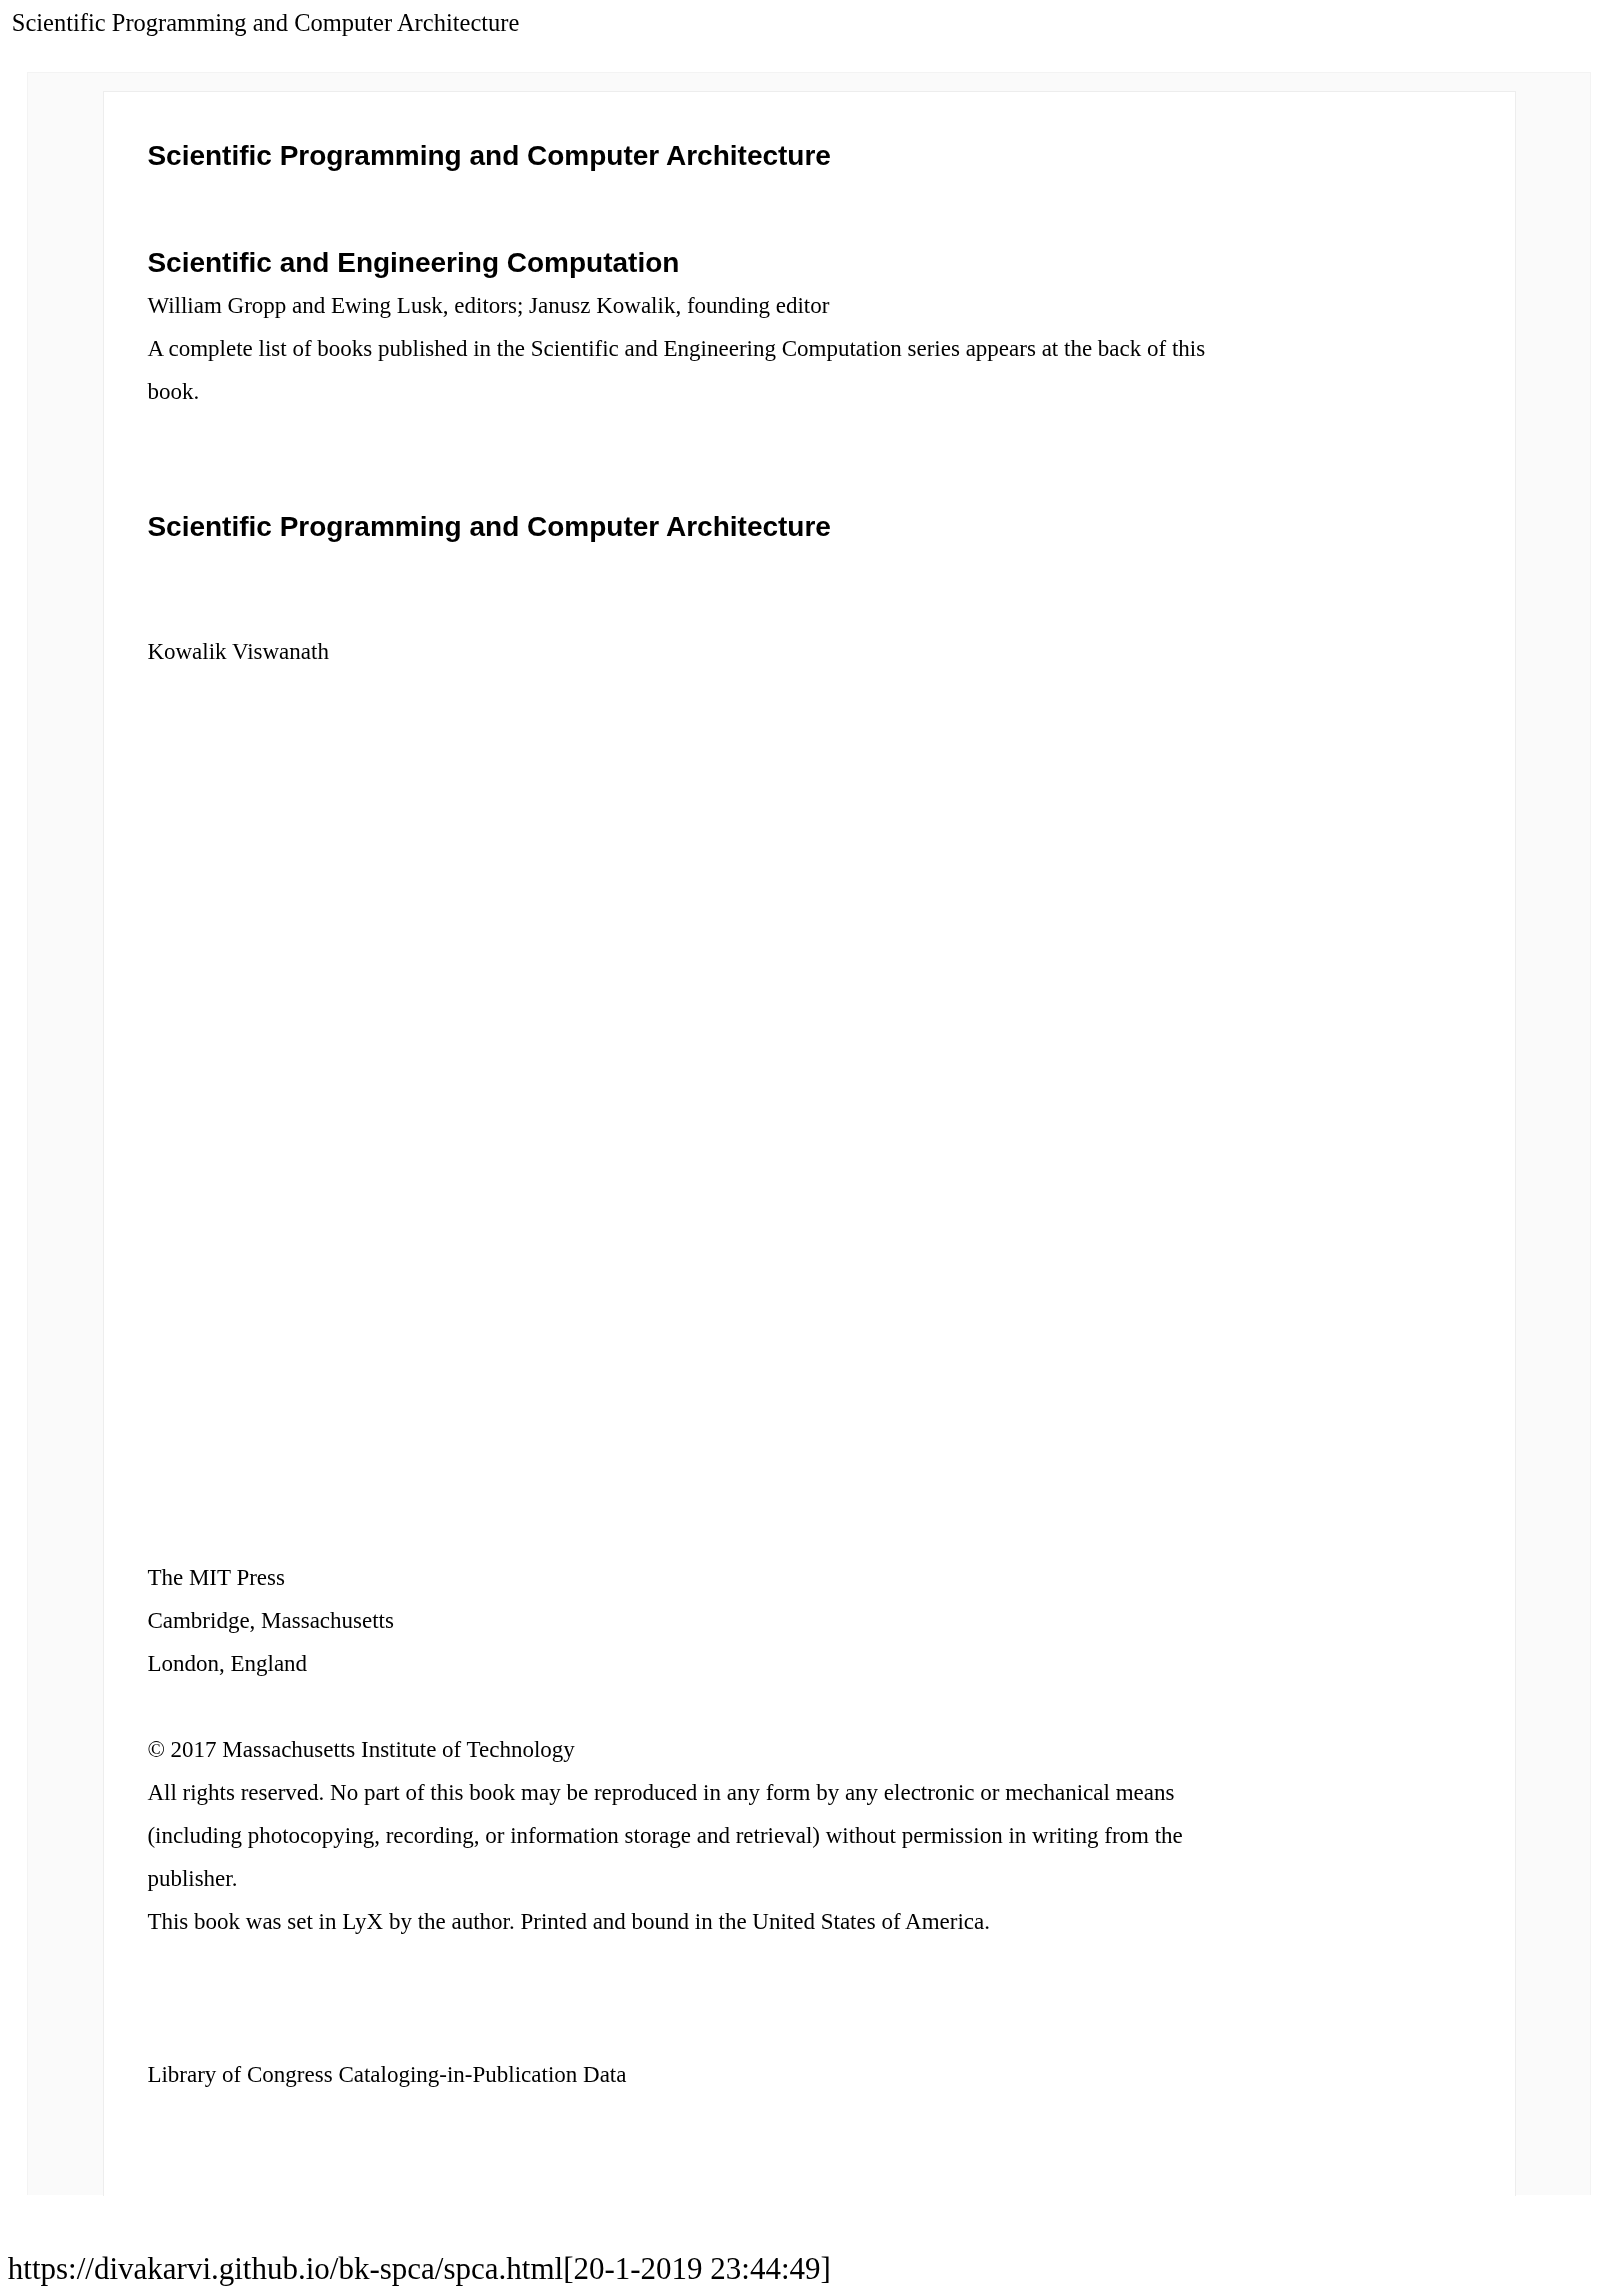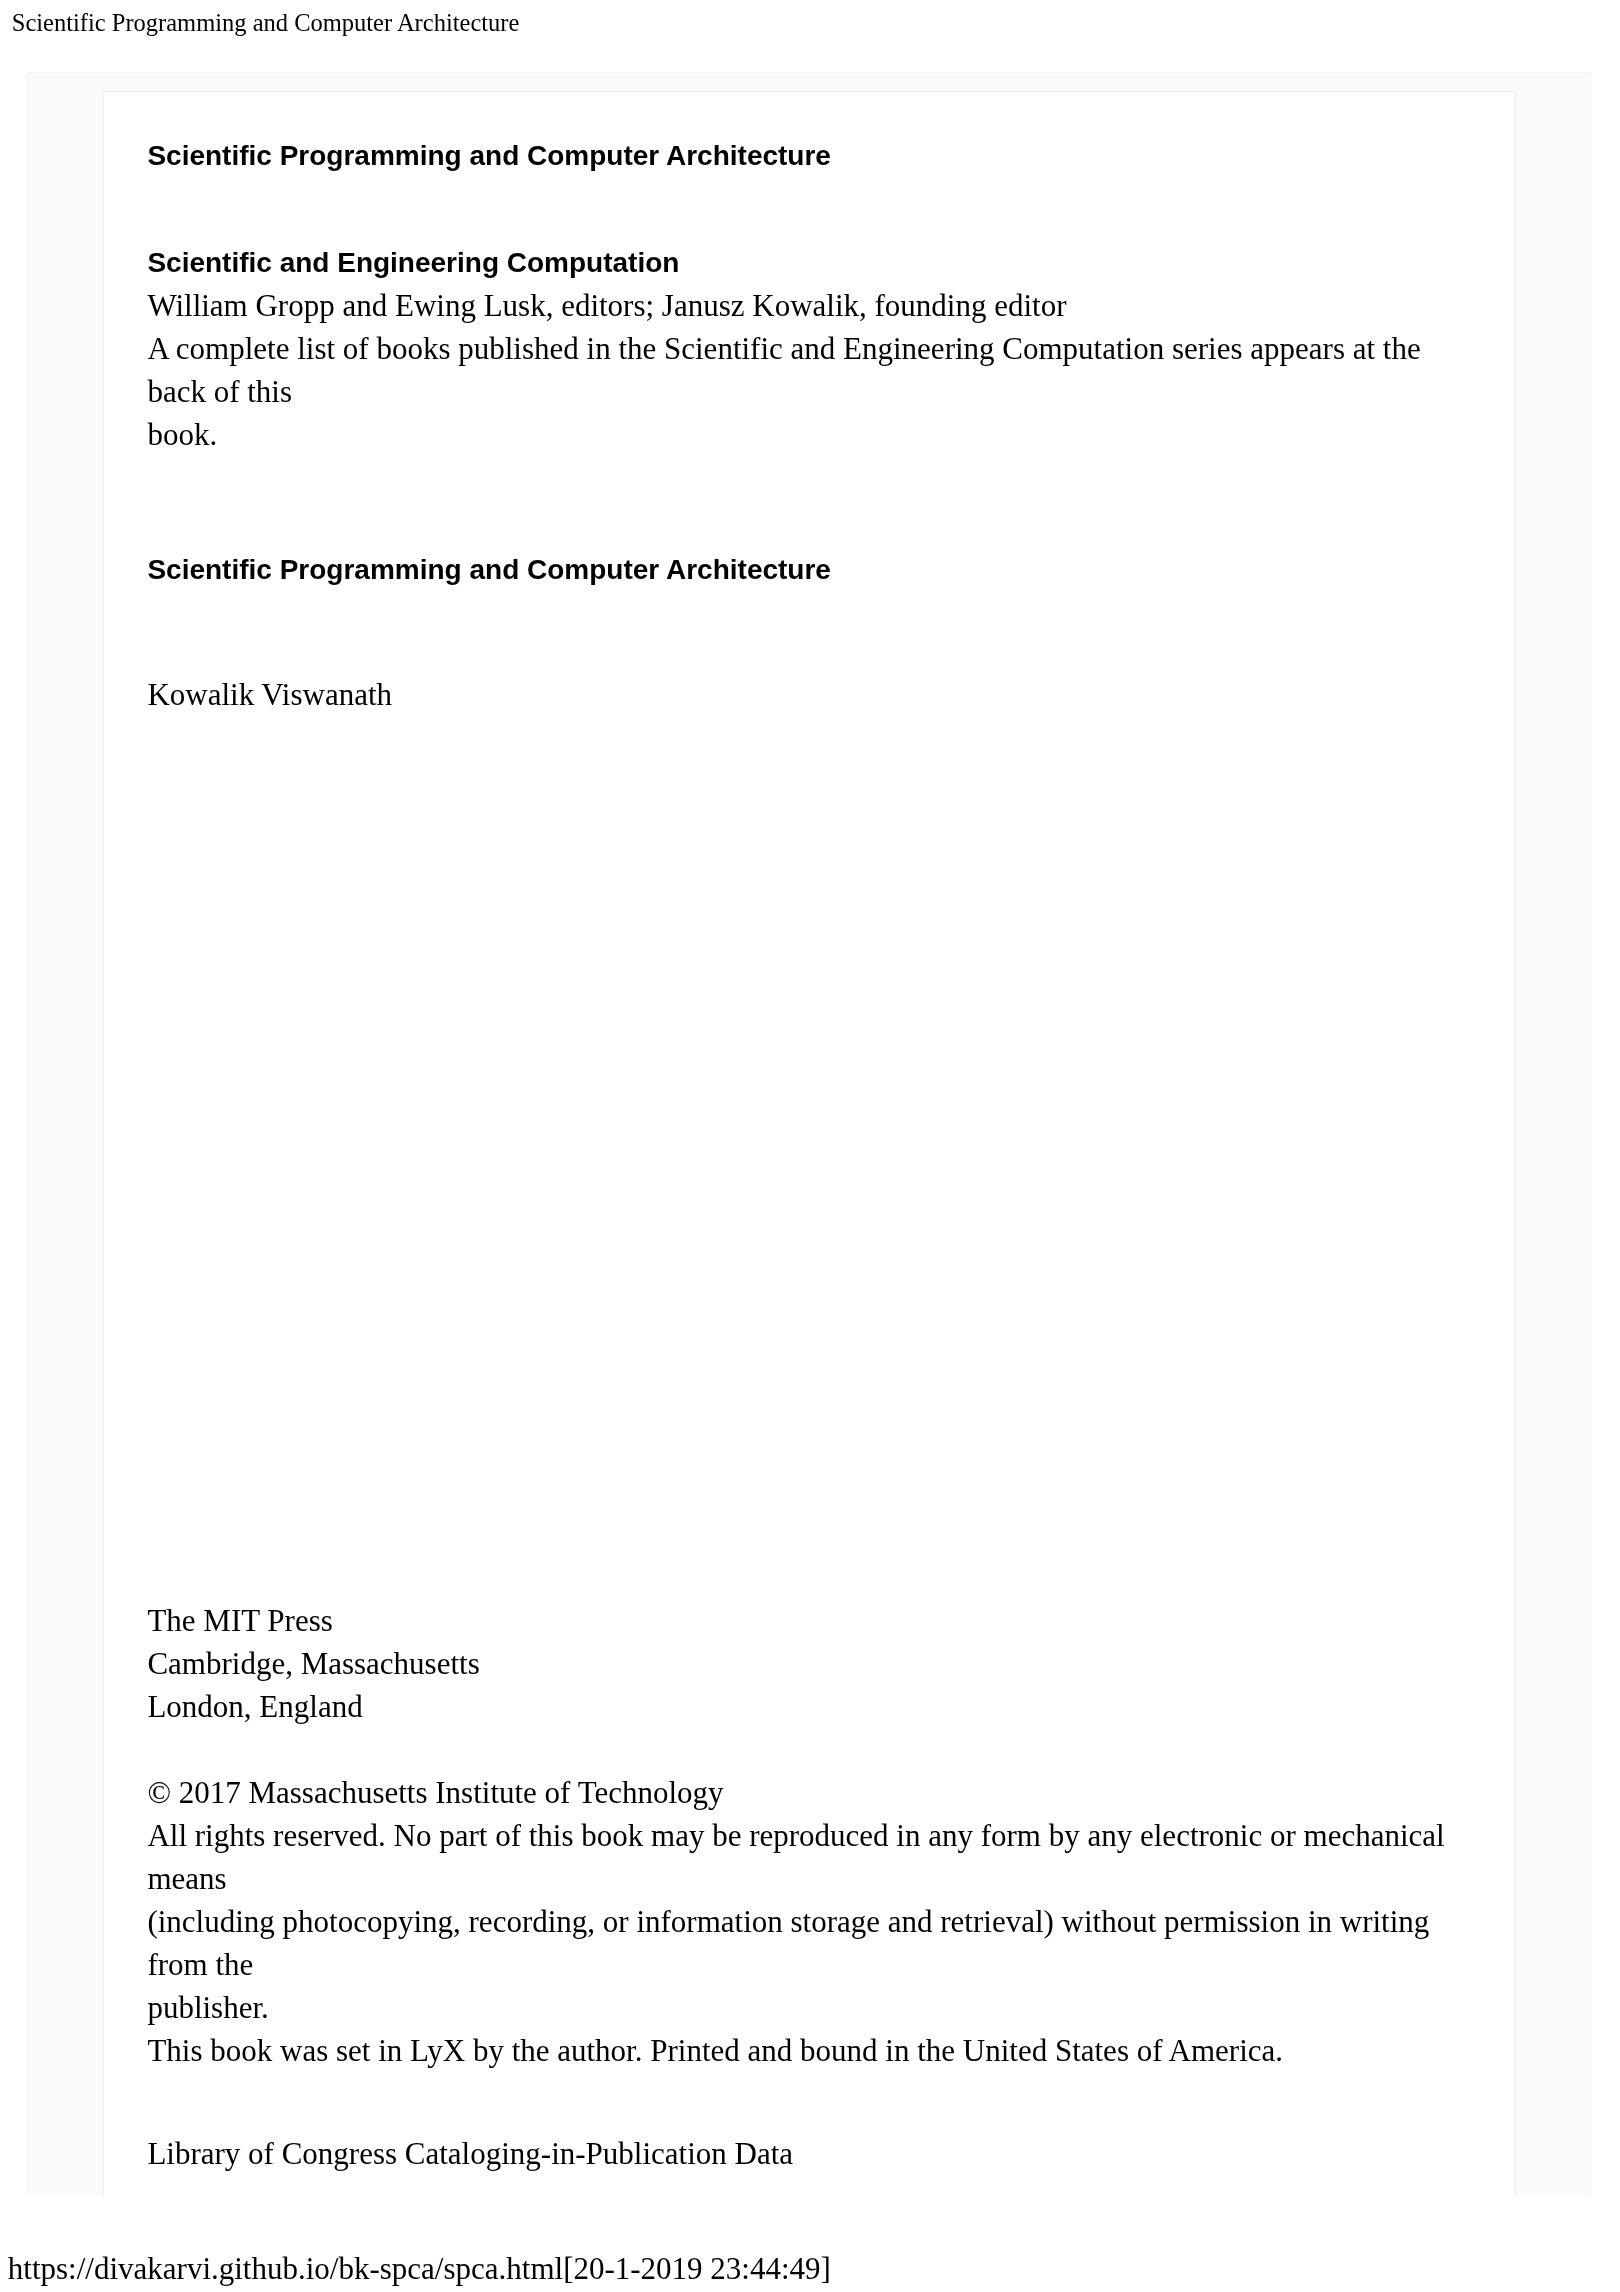--- a/index.html
+++ b/index.html
@@ -52,35 +52,35 @@
 
   h1, h2 {
     font-family: "Liberation Sans", sans-serif;
     font-weight: bold;
     font-size: 28px;
     line-height: 43px;
     color: #000;
   }
 
   p {
-    font-size: 31px;
+    font-size: 23px;
     line-height: 43px;
     white-space: pre-line; 
     color: #000;
   }
 
   .book-title-heading   { margin-top: 42px; }
   .series-heading       { margin-top: 64px; }
   .series-editors       { margin-top: 0; }
   .series-note          { margin-top: 0; }
   .titlepage-heading    { margin-top: 92px; }
   .author-line          { margin-top: 82px; }
   .publisher-block      { margin-top: 883px; font-family: Liberation Serif, serif; }
   .copyright-block      { margin-top: 43px; }
-  .loc-line             { margin-top: 60px; }
+  .loc-line             { margin-top: 110px; }
 
   .print-footer {
     position: absolute;
     left: 7.8px;
     top: 2252px;
     font-size: 31px;
     line-height: 33px;
     font-family: "Liberation Serif", serif;
     color: #000;
   }

